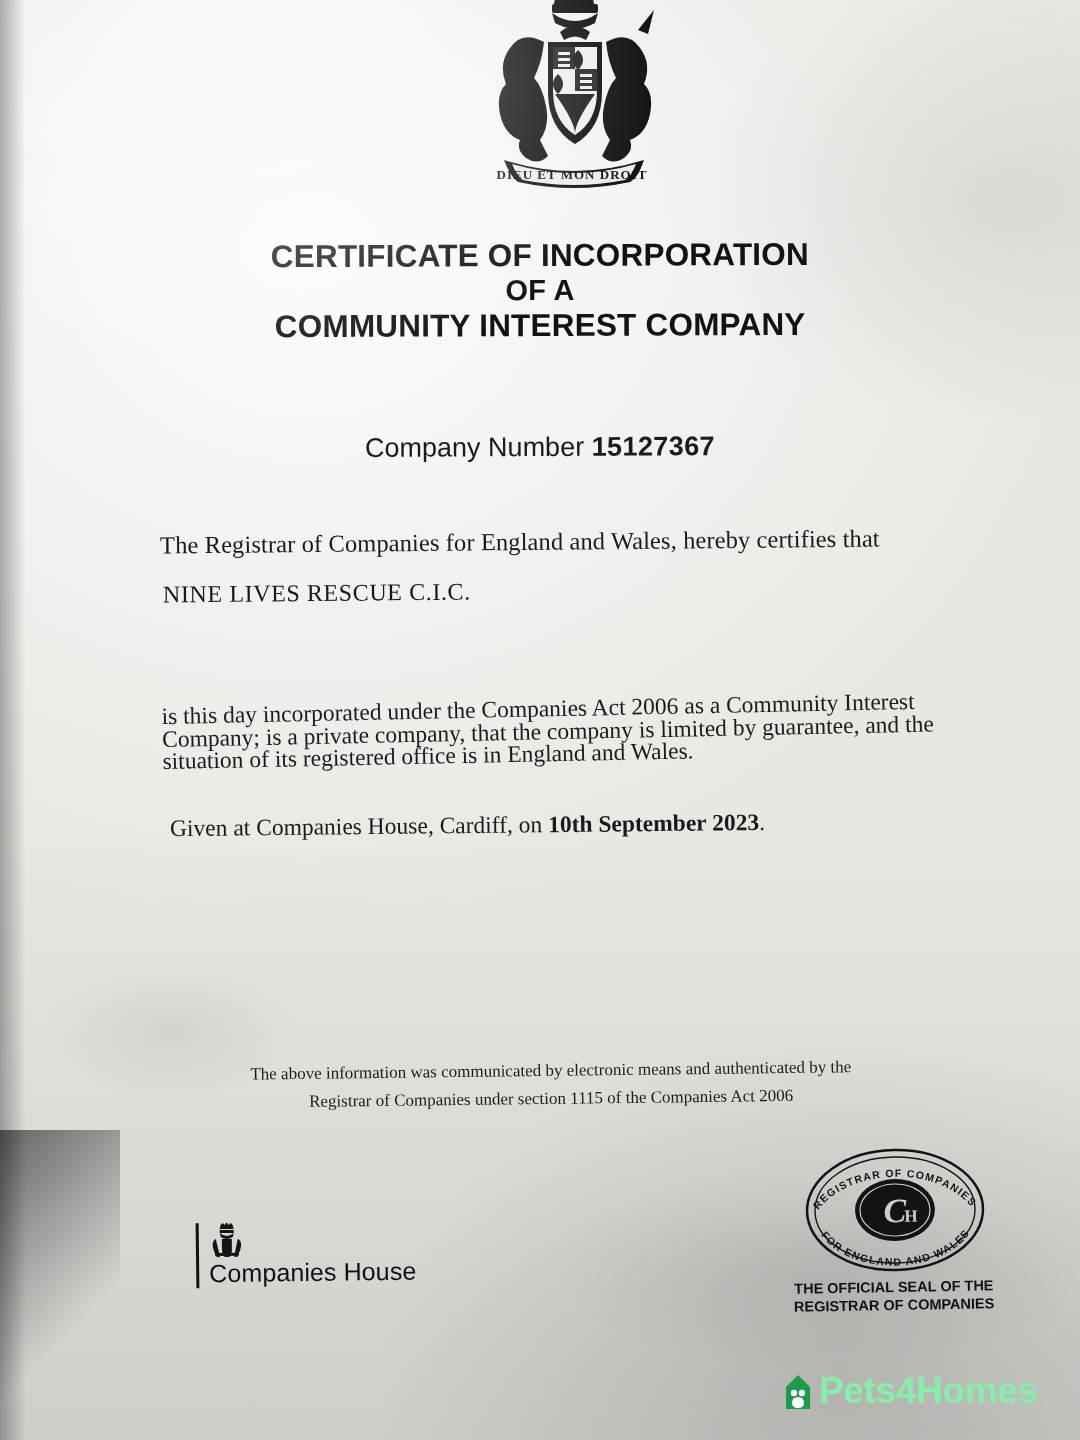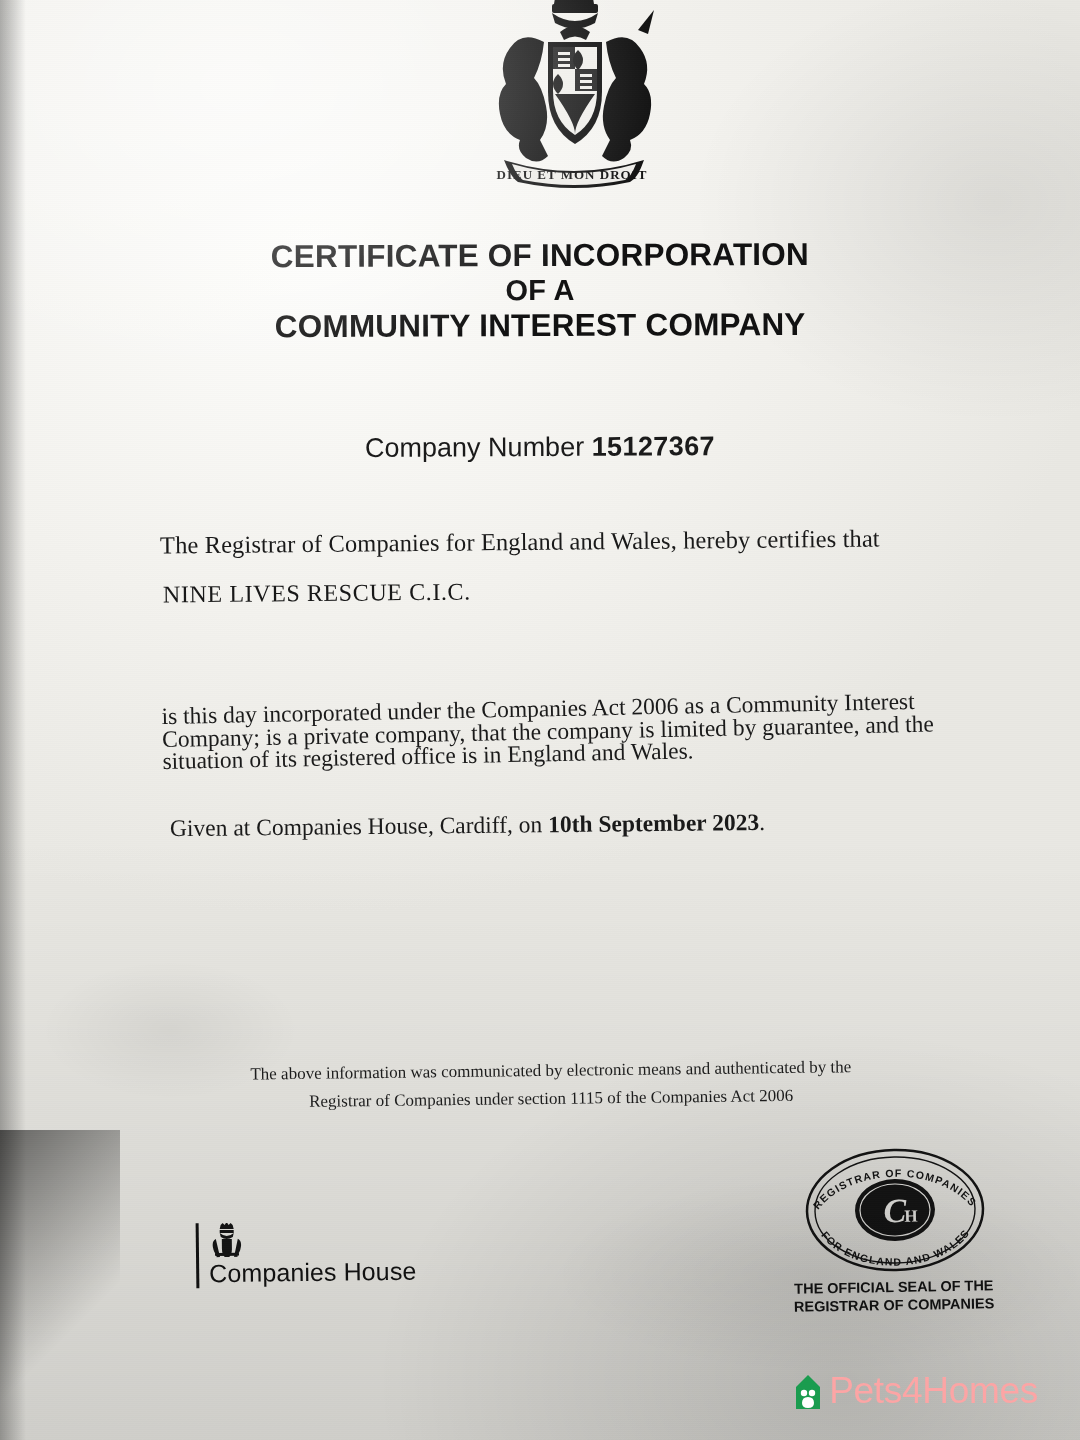--- a/index.html
+++ b/index.html
@@ -218,23 +218,23 @@
     right: 42px;
     bottom: 28px;
     display: flex;
     align-items: center;
     gap: 6px;
   }
   .wm-icon { width: 30px; height: 40px; }
   .wm-icon svg { width:100%; height:100%; display:block; }
   .wm-text {
     font-family: "Liberation Sans", sans-serif;
-    font-weight: normal;
+    font-weight: bold;
     font-size: 37px;
-    color: #fca5a5;
+    color: #86efac;
     letter-spacing: -0.3px;
   }
 
   
   .grain {
     position:absolute; inset:0; pointer-events:none;
     background-image:
       repeating-linear-gradient(0deg, rgba(0,0,0,0.012) 0px, rgba(0,0,0,0.012) 1px, rgba(255,255,255,0.012) 1px, rgba(255,255,255,0.012) 2px);
     opacity: .7;
   }

